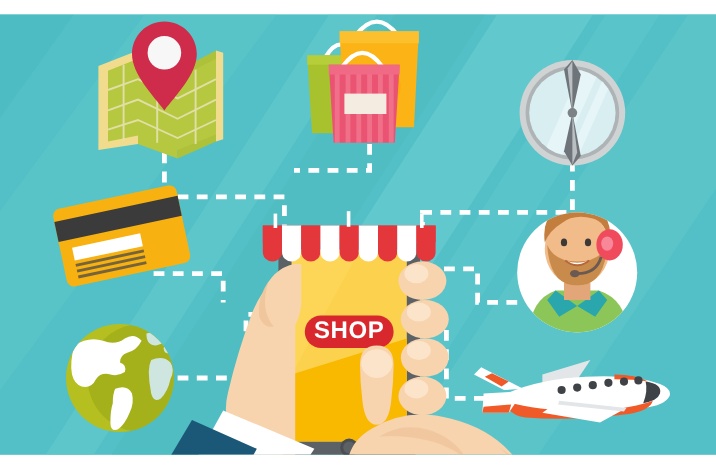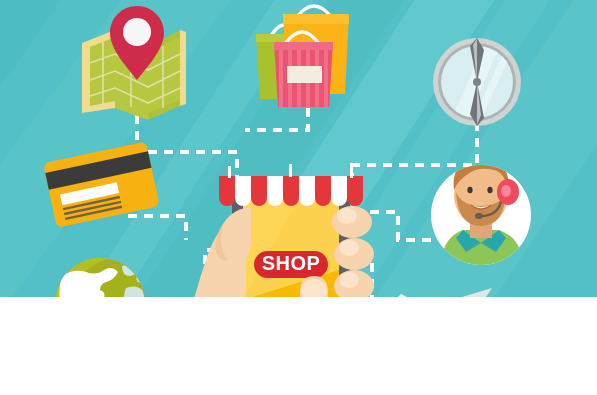--- a/index.html
+++ b/index.html
@@ -2,23 +2,24 @@
 <html><head>
 <meta charset="utf-8">
 <title>E-commerce Mobile Shopping Illustration</title>
 <style>
   html,body{margin:0;padding:0;background:#ffffff;}
   body{font-family:"Liberation Sans", sans-serif;}
 
   #scene{
     position:relative;
     width:597px;
-    height:297px;
+    height:367px;
     overflow:hidden;
     background:#52c0c6;
+    margin-top:12px;
   }
   #scene svg{display:block;width:597px;height:395px;}
   .shop-label{
     font-family:"Liberation Sans", sans-serif;
     font-weight:bold;
     font-size:20px;
     fill:#ffffff;
     letter-spacing:0.5px;
   }
 </style>

